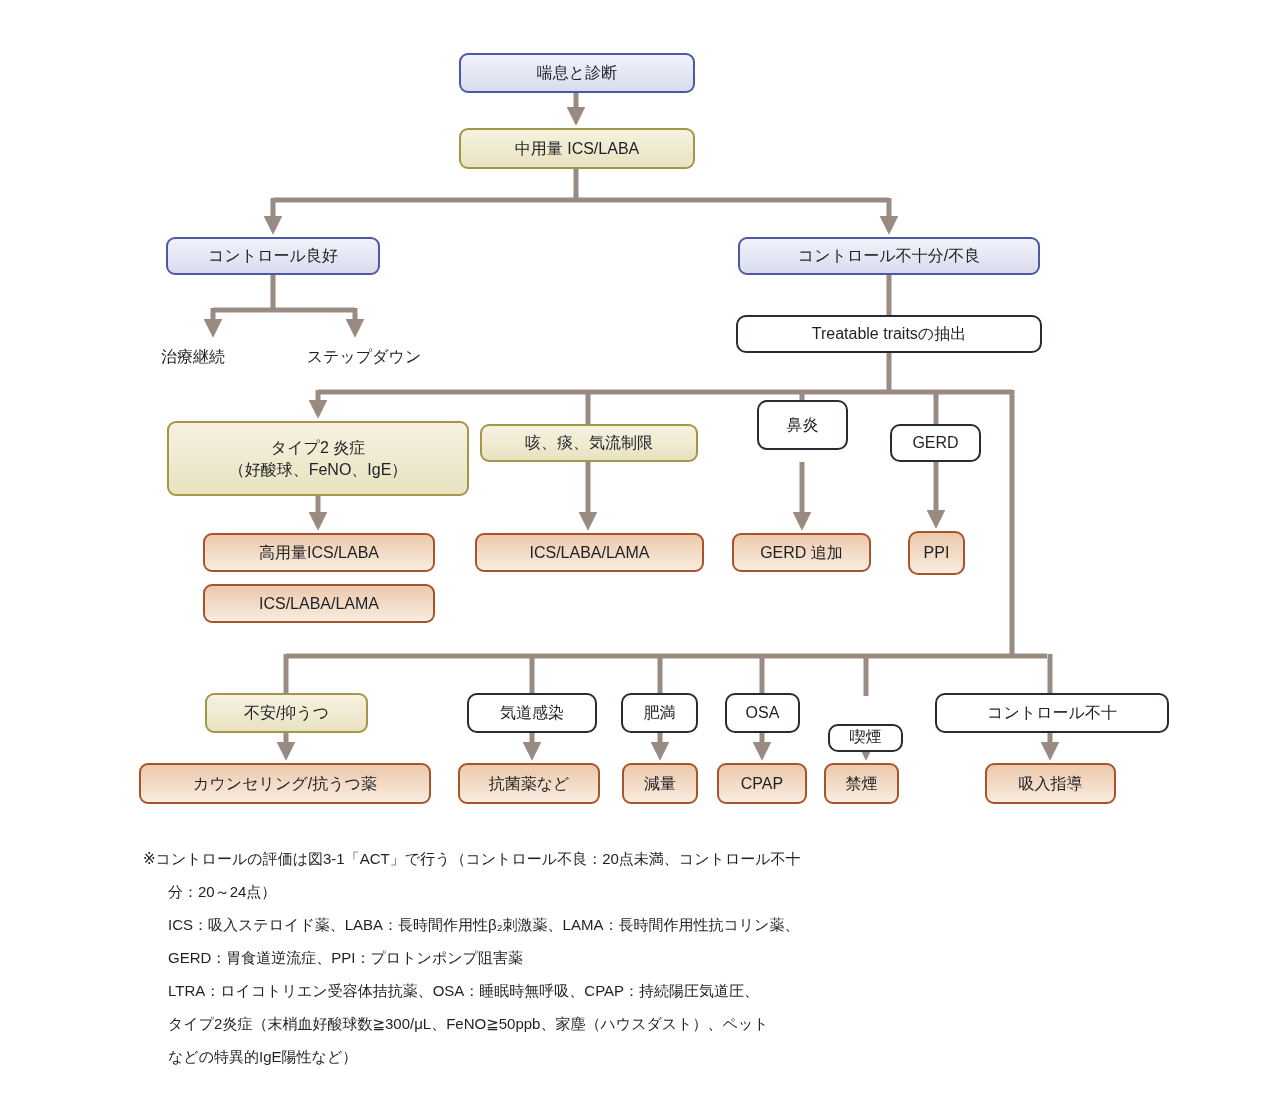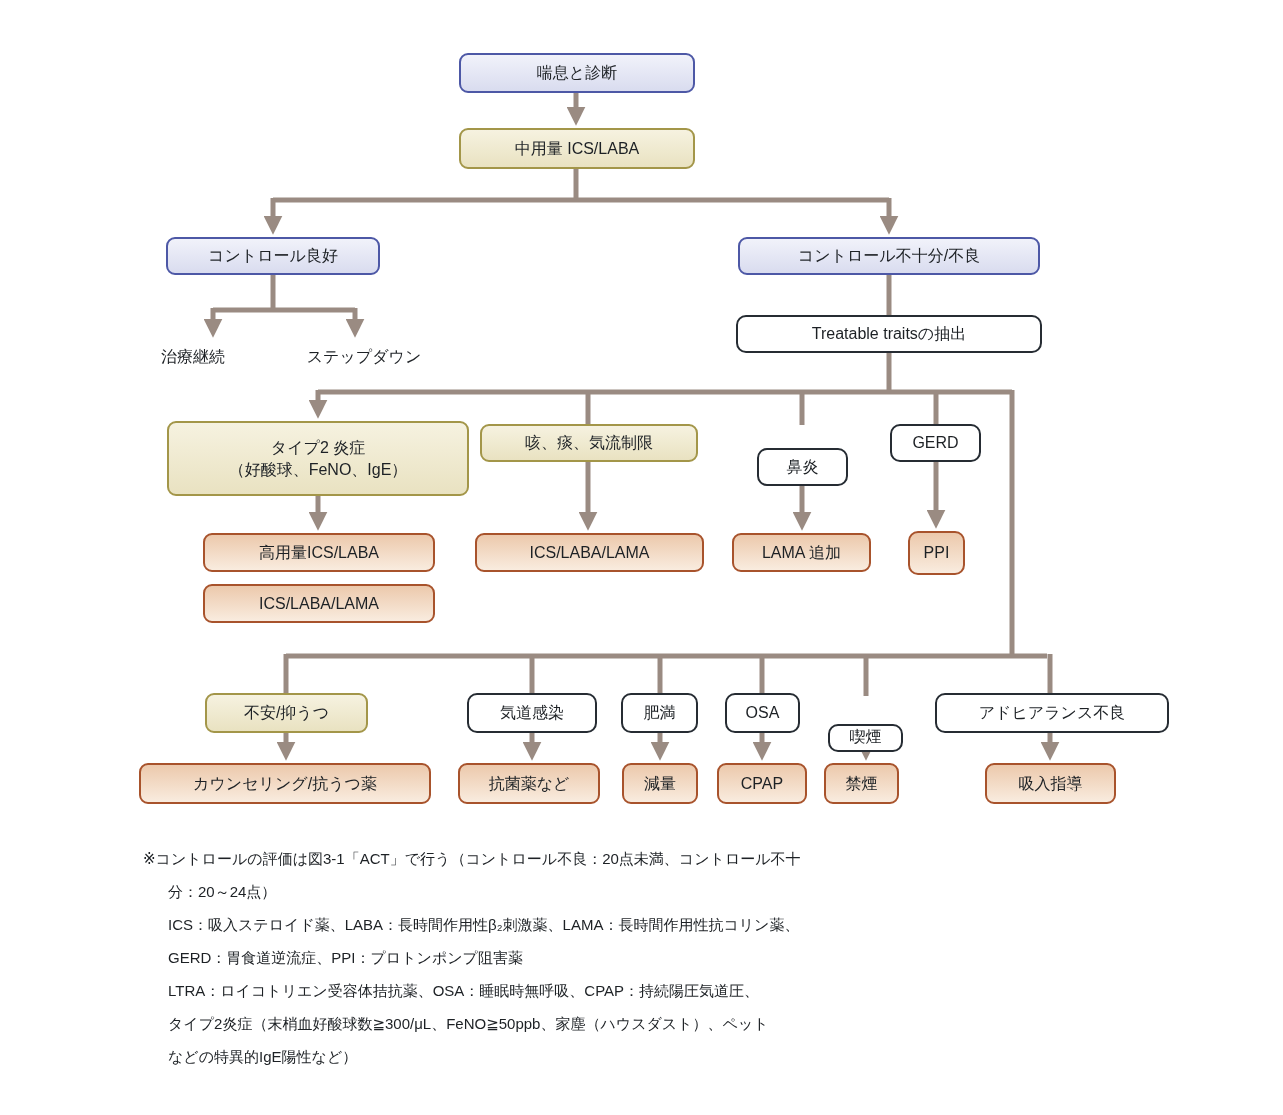--- a/index.html
+++ b/index.html
@@ -126,35 +126,35 @@
   <div class="node plain" style="left:128px;top:341px;width:130px;height:32px;">治療継続</div>
   <div class="node plain" style="left:283px;top:341px;width:162px;height:32px;">ステップダウン</div>
 
   <div class="node white" style="left:736px;top:315px;width:306px;height:38px;">Treatable traitsの抽出</div>
 
   <div class="node yellow two-line" style="left:167px;top:421px;width:302px;height:75px;">
     <div>タイプ2 炎症</div>
     <div>（好酸球、FeNO、IgE）</div>
   </div>
   <div class="node yellow" style="left:480px;top:424px;width:218px;height:38px;">咳、痰、気流制限</div>
-  <div class="node white" style="left:757px;top:448px;width:91px;height:38px;">鼻炎</div>
+  <div class="node white" style="left:757px;top:400px;width:91px;height:50px;">鼻炎</div>
   <div class="node white" style="left:890px;top:424px;width:91px;height:38px;">GERD</div>
 
   <div class="node orange" style="left:203px;top:533px;width:232px;height:39px;">高用量ICS/LABA</div>
   <div class="node orange" style="left:203px;top:584px;width:232px;height:39px;">ICS/LABA/LAMA</div>
   <div class="node orange" style="left:475px;top:533px;width:229px;height:39px;">ICS/LABA/LAMA</div>
-  <div class="node orange" style="left:732px;top:533px;width:139px;height:39px;">LAMA 追加</div>
+  <div class="node orange" style="left:732px;top:533px;width:139px;height:39px;">GERD 追加</div>
   <div class="node orange" style="left:908px;top:531px;width:57px;height:44px;border-radius:10px;">PPI</div>
 
   <div class="node yellow" style="left:205px;top:693px;width:163px;height:40px;">不安/抑うつ</div>
   <div class="node white" style="left:467px;top:693px;width:130px;height:40px;">気道感染</div>
   <div class="node white" style="left:621px;top:693px;width:77px;height:40px;">肥満</div>
   <div class="node white" style="left:725px;top:693px;width:75px;height:40px;">OSA</div>
   <div class="node white" style="left:828px;top:724px;width:75px;height:28px;font-family:Liberation Mono, monospace;">喫煙</div>
-  <div class="node white" style="left:935px;top:693px;width:234px;height:40px;">アドヒアランス不良</div>
+  <div class="node white" style="left:935px;top:693px;width:234px;height:40px;">コントロール不十</div>
 
   <div class="node orange" style="left:139px;top:763px;width:292px;height:41px;">カウンセリング/抗うつ薬</div>
   <div class="node orange" style="left:458px;top:763px;width:142px;height:41px;">抗菌薬など</div>
   <div class="node orange" style="left:622px;top:763px;width:76px;height:41px;">減量</div>
   <div class="node orange" style="left:717px;top:763px;width:90px;height:41px;">CPAP</div>
   <div class="node orange" style="left:824px;top:763px;width:75px;height:41px;">禁煙</div>
   <div class="node orange" style="left:985px;top:763px;width:131px;height:41px;">吸入指導</div>
 
   <div id="footnotes">
     <span class="fn-line">※コントロールの評価は図3-1「ACT」で行う（コントロール不良：20点未満、コントロール不十</span>

